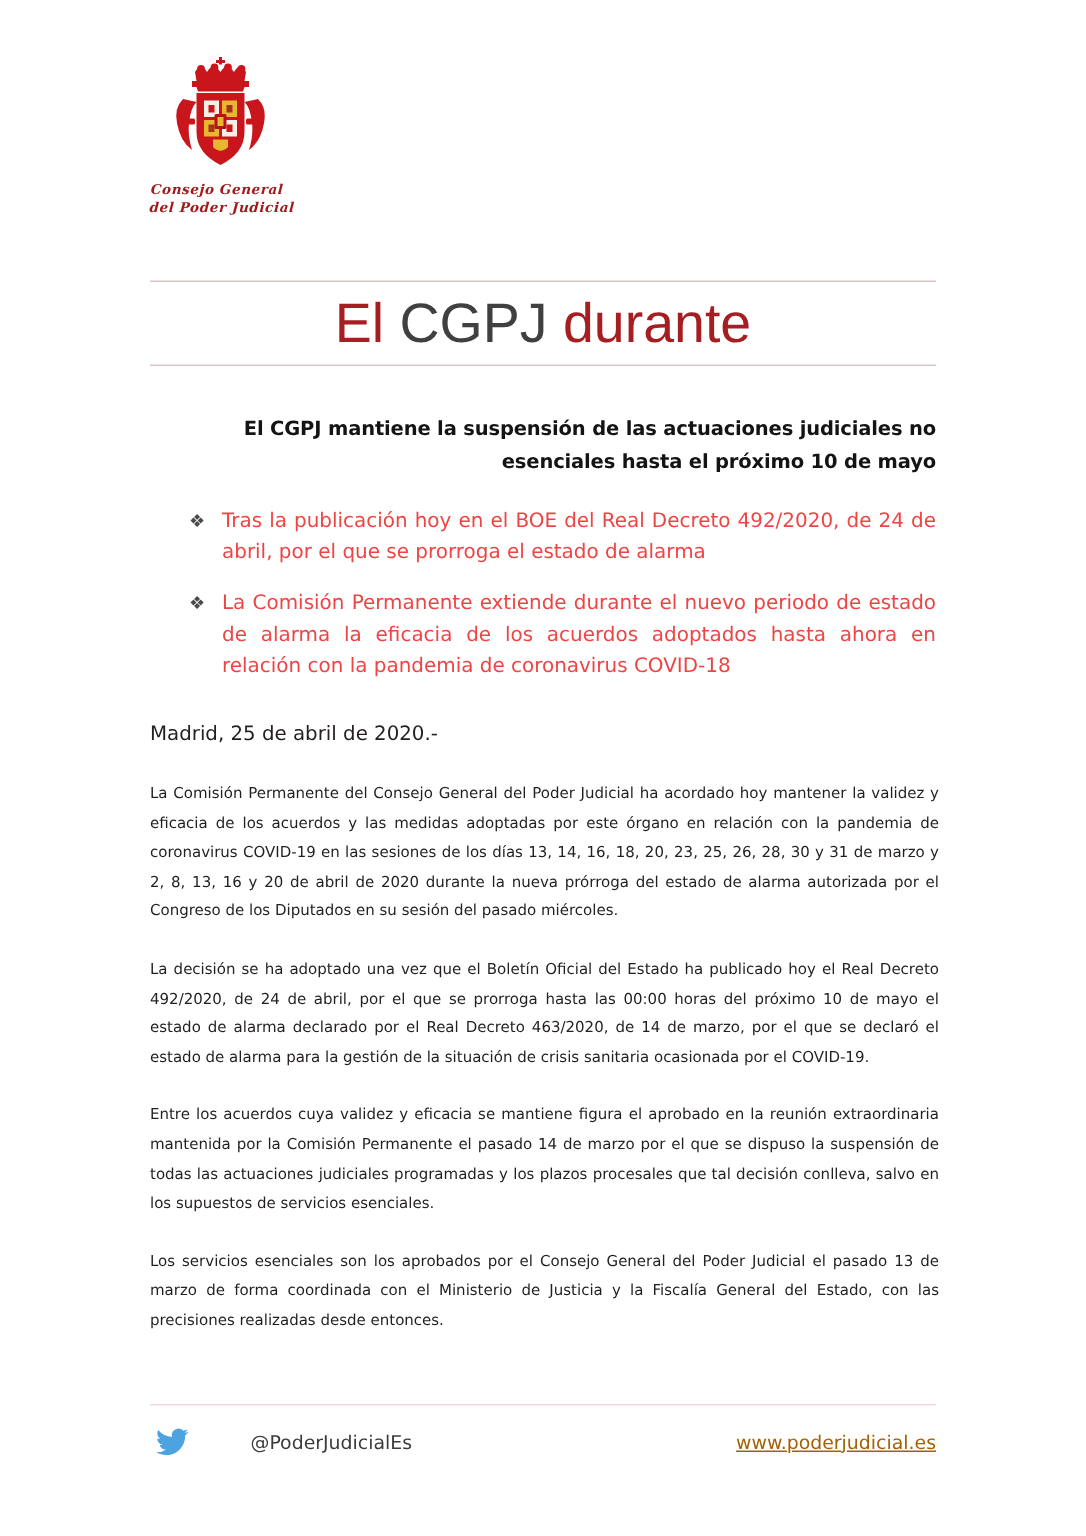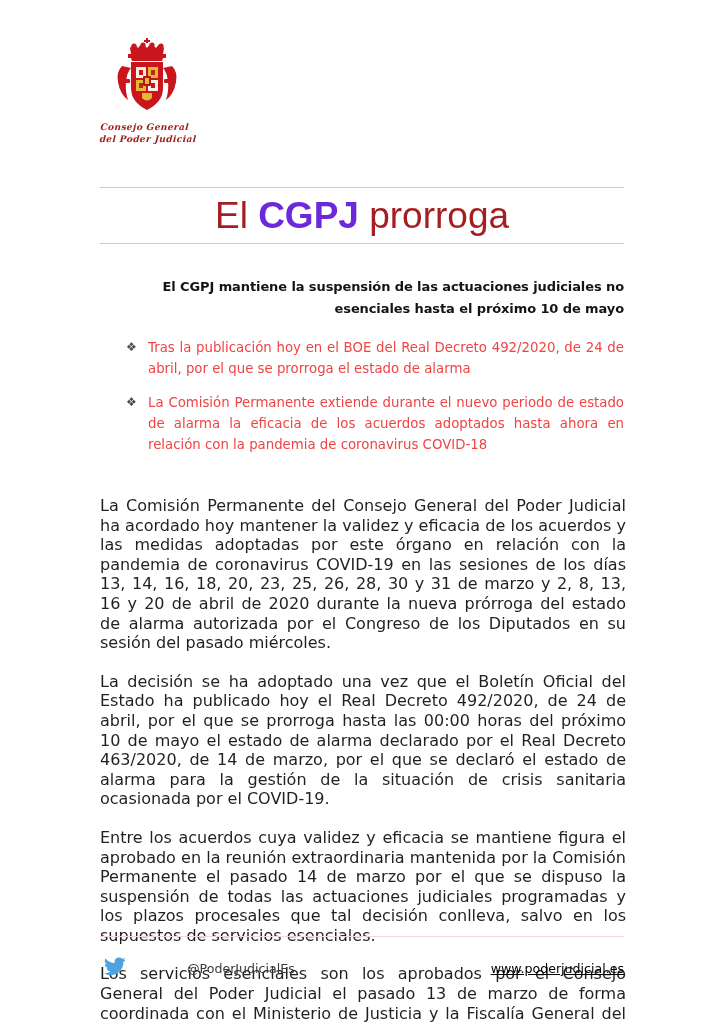--- a/index.html
+++ b/index.html
@@ -67,22 +67,22 @@
     width: 524px;
     text-align: center;
     font-family: "Liberation Sans", sans-serif;
     font-size: 37px;
     line-height: 48px;
     color: #a51f22;
     font-weight: 400;
     white-space: nowrap;
   }
   .masthead .acronym {
-    font-weight: bold;
-    color: #6d28d9;
+    font-weight: normal;
+    color: #404040;
   }
 
   
   .headline {
     position: absolute;
     left: 100px;
     top: 276px;
     width: 524px;
     text-align: right;
     font-family: "DejaVu Sans", sans-serif;
@@ -128,21 +128,21 @@
     top: 480px;
     width: 526px;
   }
   .dateline {
     font-size: 13.2px;
     line-height: 20px;
     margin-bottom: 20px;
     color: #231f20;
   }
   .para {
-    font-size: 16px;
+    font-size: 10px;
     line-height: 19.6px;
     text-align: justify;
     margin-bottom: 19px;
     color: #231f20;
     hyphens: none;
   }
   .para:last-child { margin-bottom: 0; }
 
   
   .footer-rule {
@@ -153,39 +153,38 @@
     height: 1px;
     background: #efd9d9;
   }
   .footer {
     position: absolute;
     left: 100px;
     top: 946px;
     width: 524px;
     height: 30px;
     display: flex;
-    align-items: flex-end;
-    gap: 20px;
+    align-items: center;
   }
   .twitter-icon {
     width: 22px;
     height: 19px;
     flex: 0 0 22px;
     margin-left: 4px;
   }
   .handle {
     margin-left: 41px;
     font-size: 12.6px;
     color: #3b3b3b;
     white-space: nowrap;
   }
   .site-link {
     margin-left: auto;
     font-size: 12.6px;
-    color: #000000;
+    color: #a16207;
     text-decoration: underline;
     white-space: nowrap;
   }
 </style>
 </head>
 <body>
 
 <div class="page">
 
   <div class="logo-block">
@@ -231,37 +230,38 @@
 
         <rect x="39" y="40" width="8" height="10" rx="1" fill="#b3141b"></rect>
         <rect x="41" y="42" width="4" height="6" fill="#e8b730"></rect>
       </g>
     </svg>
     <div class="logo-wordmark"><span>Consejo General</span>
 <span>del Poder Judicial</span></div>
   </div>
 
   <div class="rule rule-top"></div>
-  <div class="masthead"><span>El </span><span class="acronym">CGPJ</span><span> prorroga</span></div>
+  <div class="masthead"><span>El </span><span class="acronym">CGPJ</span><span> durante</span></div>
   <div class="rule rule-bottom"></div>
 
   <div class="headline">El CGPJ mantiene la suspensión de las actuaciones judiciales no esenciales hasta el próximo 10 de mayo</div>
 
   <div class="bullets">
     <div class="bullet-item">
       <span class="bullet-glyph">❖</span>
       <span class="bullet-text">Tras la publicación hoy en el BOE del Real Decreto 492/2020, de 24 de abril, por el que se prorroga el estado de alarma</span>
     </div>
     <div class="bullet-item">
       <span class="bullet-glyph">❖</span>
       <span class="bullet-text">La Comisión Permanente extiende durante el nuevo periodo de estado de alarma la eficacia de los acuerdos adoptados hasta ahora en relación con la pandemia de coronavirus COVID-18</span>
     </div>
   </div>
 
   <div class="body-col">
+    <div class="dateline">Madrid, 25 de abril de 2020.-</div>
     <p class="para">La Comisión Permanente del Consejo General del Poder Judicial ha acordado hoy mantener la validez y eficacia de los acuerdos y las medidas adoptadas por este órgano en relación con la pandemia de coronavirus COVID-19 en las sesiones de los días 13, 14, 16, 18, 20, 23, 25, 26, 28, 30 y 31 de marzo y 2, 8, 13, 16 y 20 de abril de 2020 durante la nueva prórroga del estado de alarma autorizada por el Congreso de los Diputados en su sesión del pasado miércoles.</p>
     <p class="para">La decisión se ha adoptado una vez que el Boletín Oficial del Estado ha publicado hoy el Real Decreto 492/2020, de 24 de abril, por el que se prorroga hasta las 00:00 horas del próximo 10 de mayo el estado de alarma declarado por el Real Decreto 463/2020, de 14 de marzo, por el que se declaró el estado de alarma para la gestión de la situación de crisis sanitaria ocasionada por el COVID-19.</p>
     <p class="para">Entre los acuerdos cuya validez y eficacia se mantiene figura el aprobado en la reunión extraordinaria mantenida por la Comisión Permanente el pasado 14 de marzo por el que se dispuso la suspensión de todas las actuaciones judiciales programadas y los plazos procesales que tal decisión conlleva, salvo en los supuestos de servicios esenciales.</p>
     <p class="para">Los servicios esenciales son los aprobados por el Consejo General del Poder Judicial el pasado 13 de marzo de forma coordinada con el Ministerio de Justicia y la Fiscalía General del Estado, con las precisiones realizadas desde entonces.</p>
   </div>
 
   <div class="footer-rule"></div>
   <div class="footer">
     <svg class="twitter-icon" viewBox="0 0 24 20">
       <path fill="#4da3e0" d="M23.6 2.4c-.87.39-1.8.65-2.78.77a4.85 4.85 0 0 0 2.13-2.68c-.94.56-1.98.96-3.08 1.18A4.84 4.84 0 0 0 11.5 5.1c0 .38.04.75.12 1.1A13.74 13.74 0 0 1 1.64 1.17a4.84 4.84 0 0 0 1.5 6.46 4.8 4.8 0 0 1-2.2-.6v.06a4.84 4.84 0 0 0 3.89 4.75c-.4.1-.83.17-1.28.17-.31 0-.61-.03-.91-.08a4.85 4.85 0 0 0 4.52 3.36 9.72 9.72 0 0 1-6.02 2.07c-.39 0-.78-.02-1.16-.07a13.7 13.7 0 0 0 7.42 2.17c8.9 0 13.77-7.37 13.77-13.77l-.02-.63a9.8 9.8 0 0 0 2.43-2.5z"></path>

